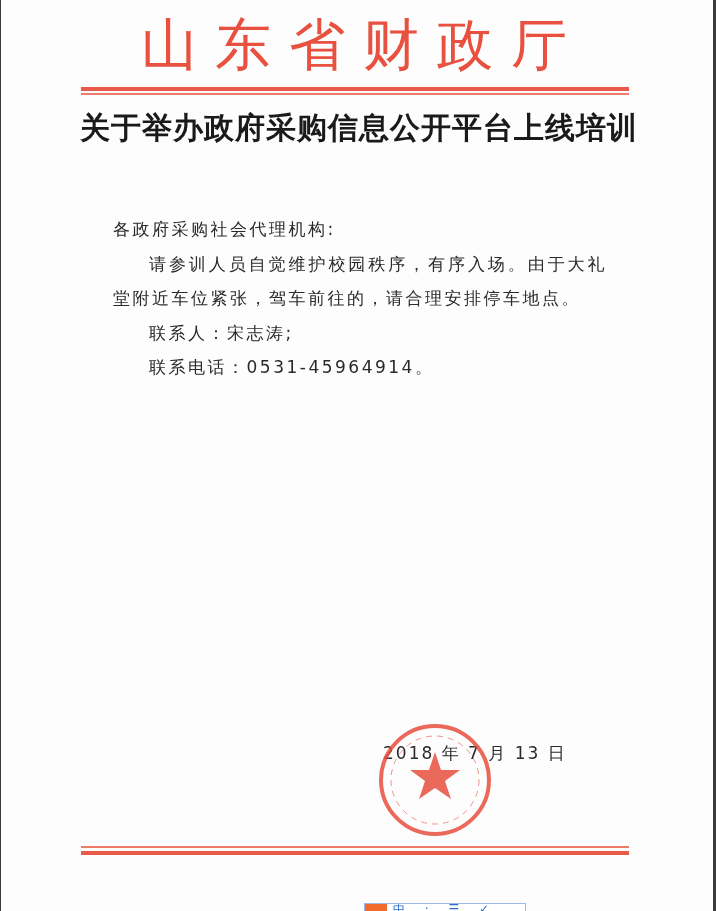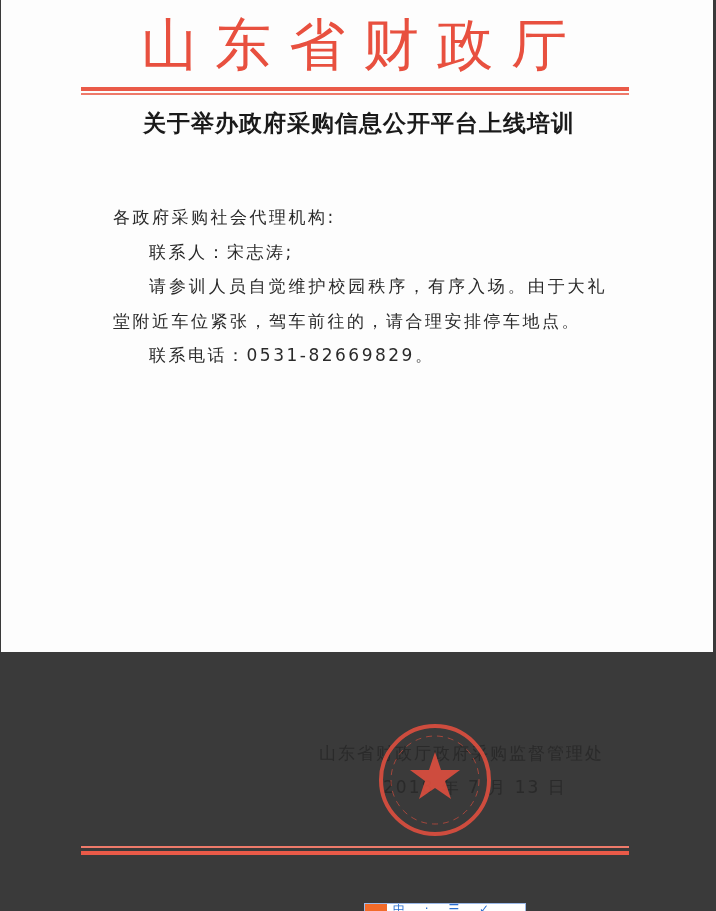--- a/index.html
+++ b/index.html
@@ -3,21 +3,21 @@
   <meta charset="utf-8">
   <style>
     html, body { margin: 0; padding: 0; }
     body {
       width: 716px; height: 911px; overflow: hidden;
       background: #3a3a3a;
       font-family: "DejaVu Serif", serif;
       position: relative;
     }
     .page {
-      position: absolute; left: 1px; top: 0; width: 712px; height: 652px;
+      position: absolute; left: 1px; top: 0; width: 712px; height: 911px;
       background: #fdfdfd;
     }
     .masthead {
       position: absolute; left: 0; width: 716px; top: 10px;
       text-align: center;
       color: #e8503f;
       font-family: "DejaVu Serif", serif;
       font-size: 56px;
       letter-spacing: 18px;
       line-height: 70px;
@@ -28,26 +28,26 @@
     }
     .red-rule .thick { position: absolute; left: 0; right: 0; top: 0; height: 4px; background: #ea5a48; }
     .red-rule .thin { position: absolute; left: 0; right: 0; top: 6px; height: 1.5px; background: #ee7a6a; }
     .rule-top { top: 87px; }
     .rule-bottom { top: 846px; }
     .rule-bottom .thin { top: 0; height: 2px; }
     .rule-bottom .thick { top: 5px; height: 4px; }
     .title {
       position: absolute; left: 0; width: 716px; text-align: center;
       font-family: "DejaVu Serif", serif; font-weight: bold;
-      font-size: 23px; color: #1a1a1a; letter-spacing: 1px;
+      font-size: 30px; color: #1a1a1a; letter-spacing: 1px;
     }
     .title1 { top: 108px; }
     .title2 { top: 142px; }
     .body-text {
-      position: absolute; left: 112px; width: 494px; top: 200px;
+      position: absolute; left: 112px; width: 494px; top: 212px;
       font-family: "DejaVu Sans", sans-serif;
       font-size: 17px; color: #2a2a2a;
       line-height: 34.5px;
       letter-spacing: 2.5px;
     }
     .body-text p { margin: 0; text-align: justify; }
     .indent { text-indent: 36px; }
     .signature {
       position: absolute; left: 318px; top: 736px;
       font-family: "DejaVu Sans", sans-serif; font-size: 17px; color: #2a2a2a;
@@ -73,27 +73,26 @@
   <div class="masthead">山东省财政厅</div>
   <div class="red-rule rule-top">
     <div class="thick"></div>
     <div class="thin"></div>
   </div>
 
   <div class="title title1">关于举办政府采购信息公开平台上线培训</div>
 
   <div class="body-text">
     <p>各政府采购社会代理机构:</p>
+    <p class="indent">请参训人员自觉维护校园秩序，有序入场。由于大礼堂附近车位紧张，驾车前往的，请合理安排停车地点。</p>
     <p class="indent">联系人：宋志涛;</p>
-    <p class="indent">请参训人员自觉维护校园秩序，有序入场。由于大礼堂附近车位紧张，驾车前往的，请合理安排停车地点。</p>
-    <p class="indent">联系电话：0531-82669829。</p>
+    <p class="indent">联系电话：0531-45964914。</p>
   </div>
 
   <div class="signature">
-    <div>山东省财政厅政府采购监督管理处</div>
     <div class="sig-date">2018 年 7 月 13 日</div>
   </div>
 
   <svg class="seal" viewBox="0 0 116 116">
     <circle cx="58" cy="58" r="54" fill="none" stroke="#e8503f" stroke-width="4"></circle>
     <circle cx="58" cy="58" r="44" fill="none" stroke="#e8503f" stroke-width="1" stroke-dasharray="6 5" opacity="0.7"></circle>
     <polygon points="58,30 64,48 83,48 68,59 74,77 58,66 42,77 48,59 33,48 52,48" fill="#e8503f"></polygon>
   </svg>
 
   <div class="red-rule rule-bottom">

